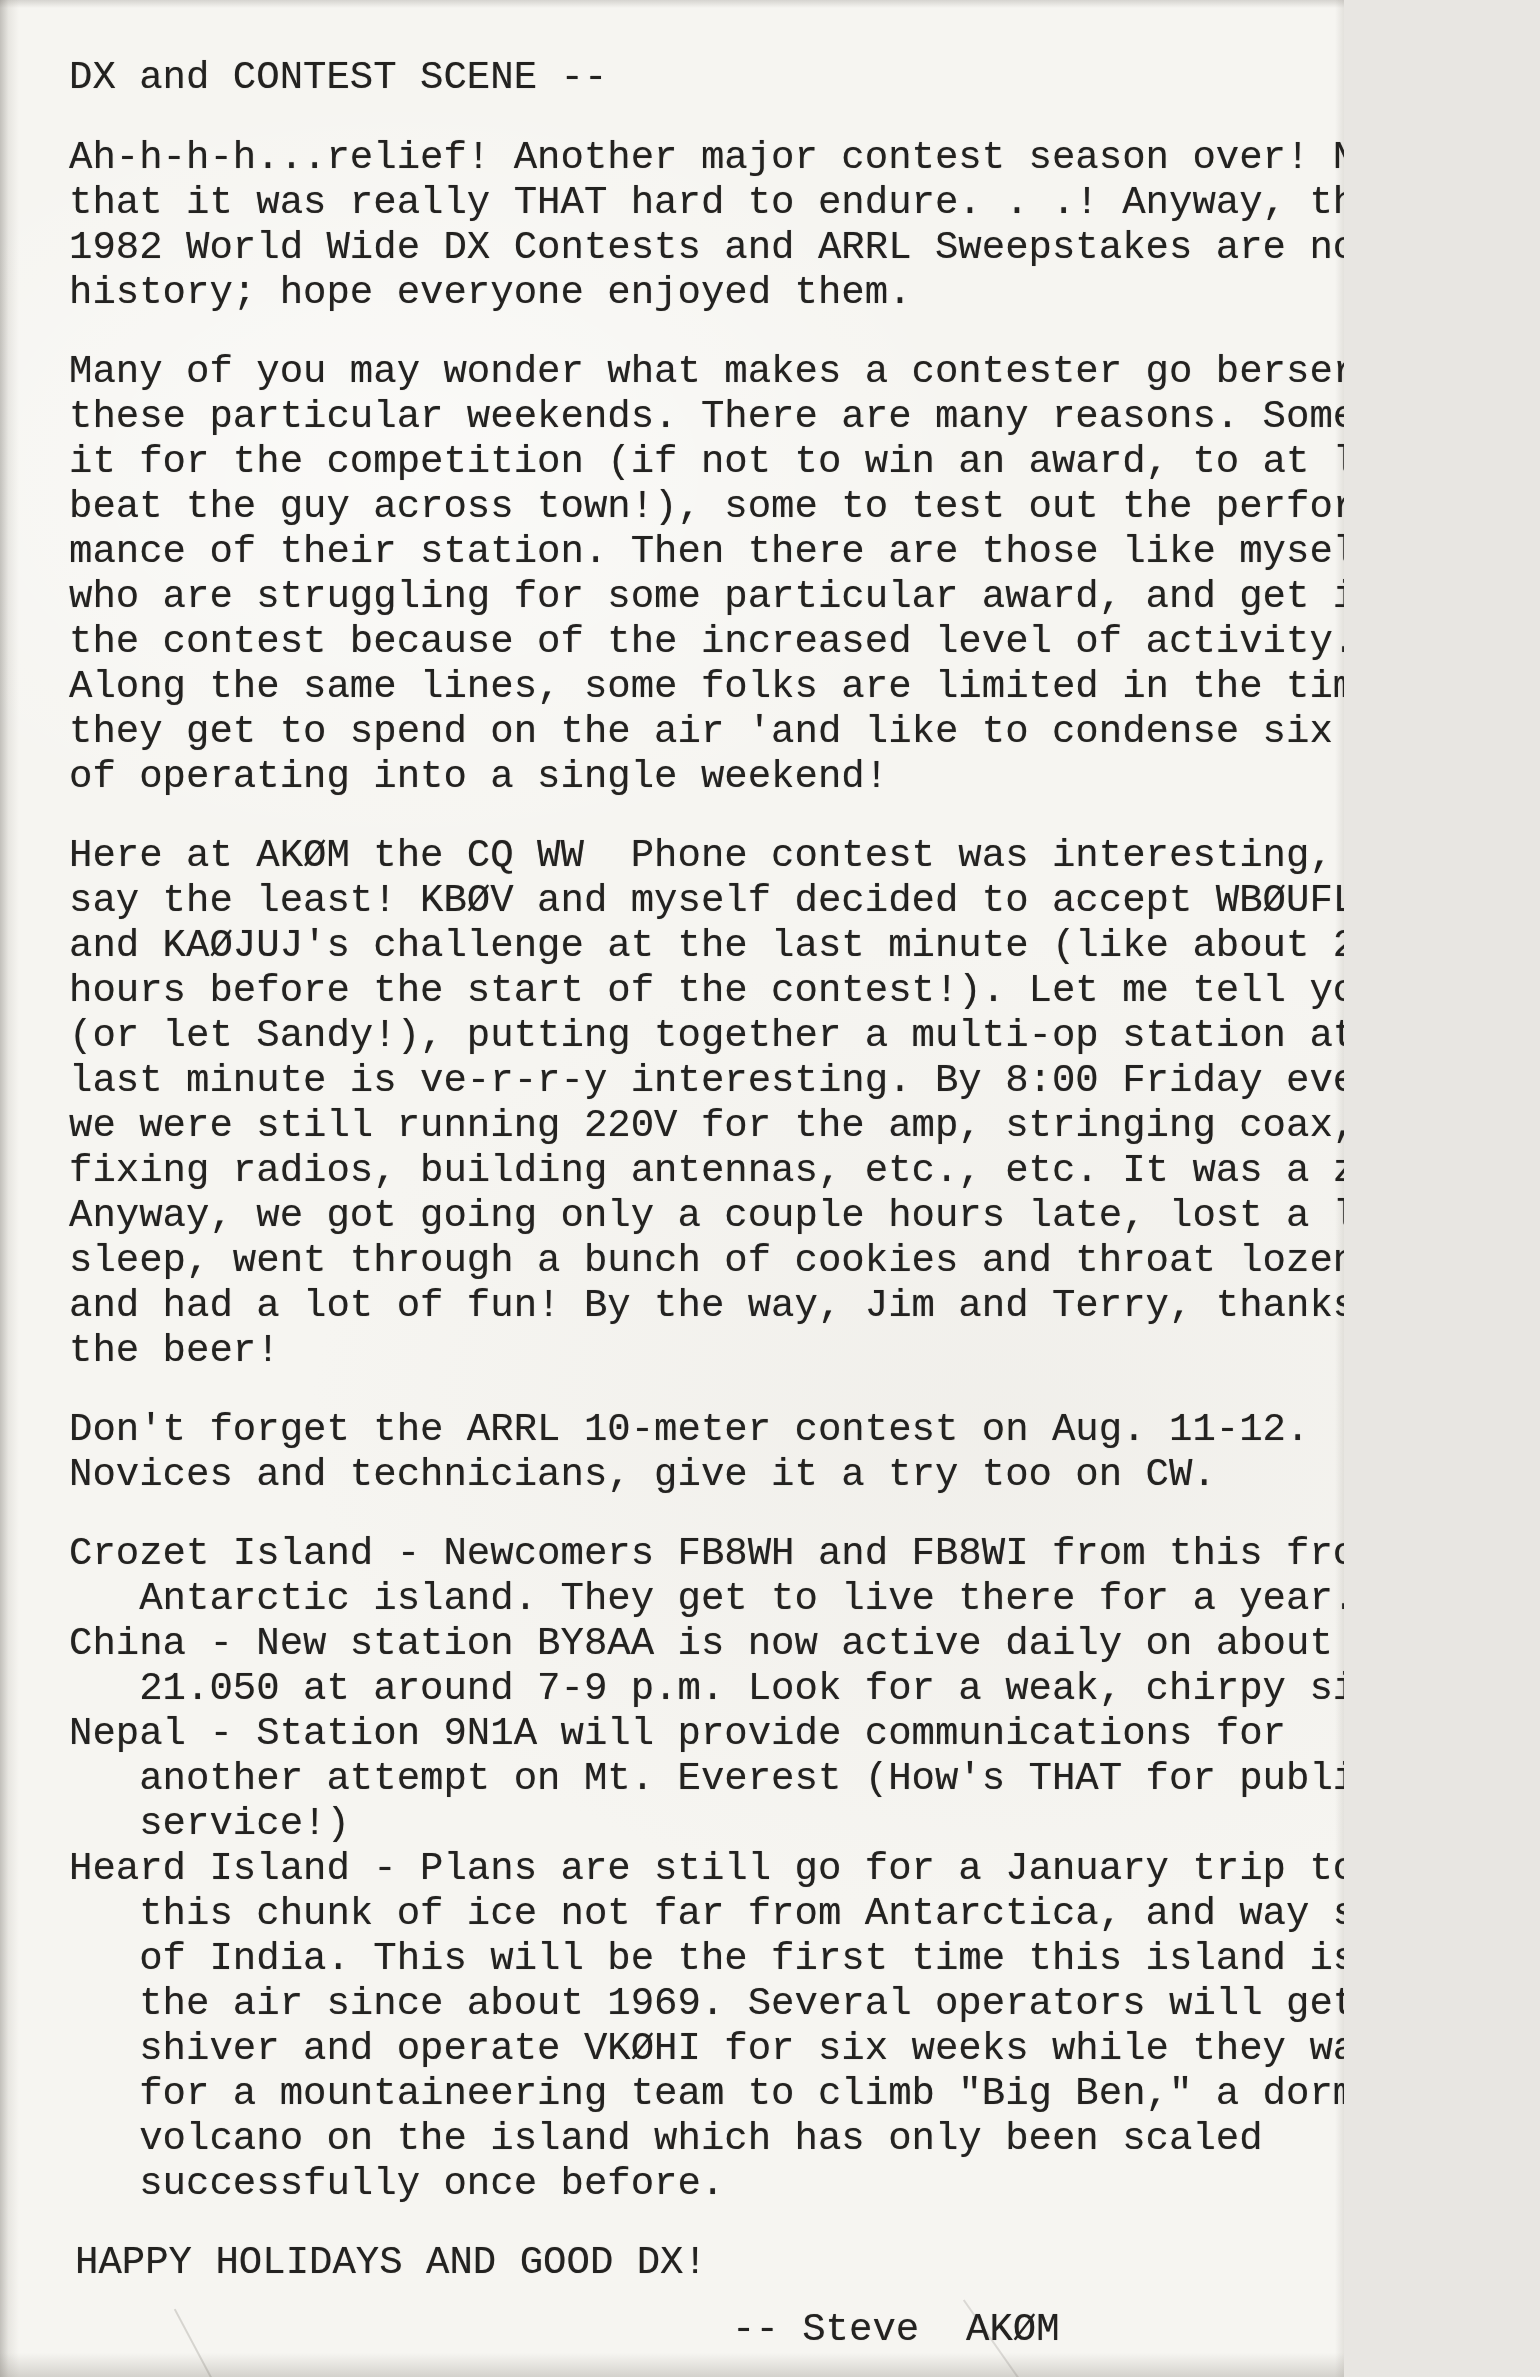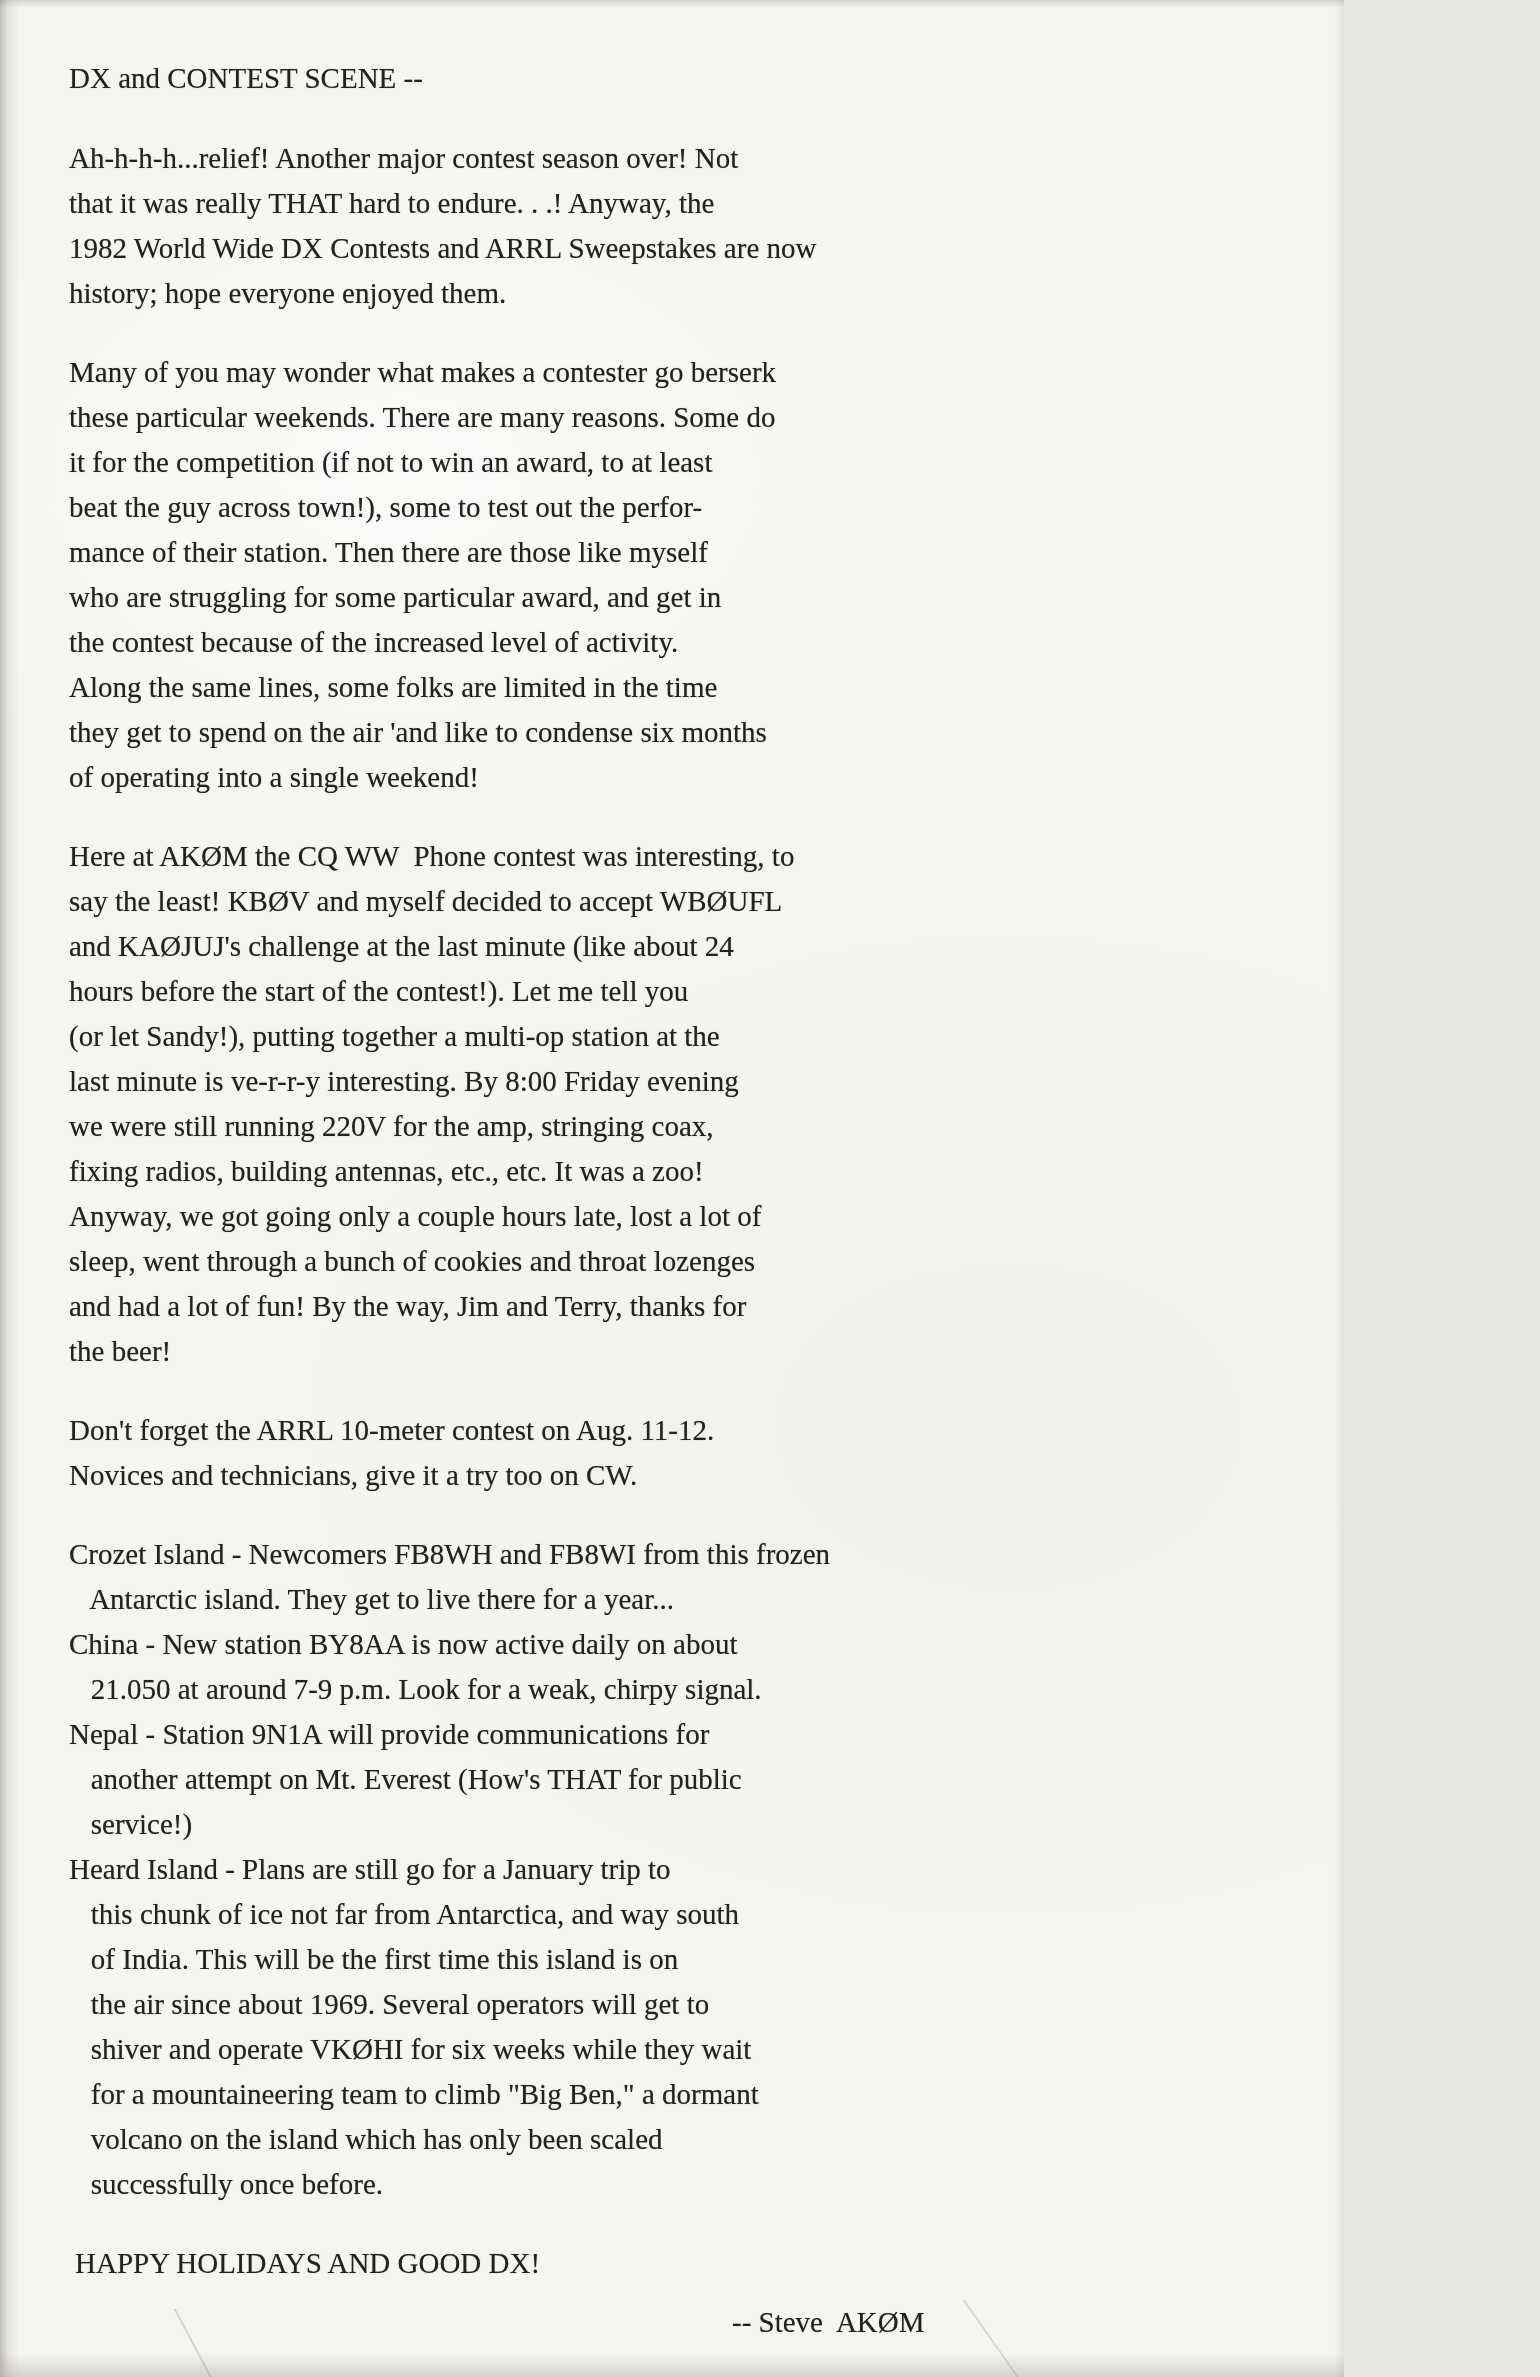--- a/index.html
+++ b/index.html
@@ -9,22 +9,22 @@
   }
   .paper {
     position: relative;
     width: 1344px;
     height: 2377px;
     background:
       radial-gradient(ellipse 839px 559px at 30% 20%, rgba(255,255,255,0.5), rgba(255,255,255,0) 70%),
       radial-gradient(ellipse 932px 653px at 75% 60%, rgba(235,233,228,0.5), rgba(235,233,228,0) 75%),
       #f6f5f1;
     overflow: hidden;
-    font-family: Liberation Serif, serif;
-    font-size: 29px;
+    font-family: Liberation Mono, monospace;
+    font-size: 39px;
     line-height: 45px;
     color: #232220;
   }
   .edge-left {
     position: absolute; left: 0; top: 0; bottom: 0; width: 18.6px;
     background: linear-gradient(90deg, rgba(110,106,99,0.38), rgba(165,161,152,0.18) 45%, rgba(165,161,152,0) 100%);
   }
   .edge-top {
     position: absolute; left: 0; right: 0; top: 0; height: 7.5px;
     background: linear-gradient(180deg, rgba(130,126,120,0.28), rgba(130,126,120,0));
@@ -59,21 +59,21 @@
   .para {
     white-space: pre;
     margin: 0 0 34px 0;
   }
   .closing {
     white-space: pre;
     margin: 6px;
   }
   .signature {
     white-space: pre;
-    margin: 14px 0 0 663px;
+    margin: 22px 0 0 663px;
   }
 </style>
 </head>
 <body>
 
 <div class="paper">
   <div class="edge-top"></div>
   <div class="edge-left"></div>
   <div class="edge-right"></div>
   <div class="edge-bottom"></div>

